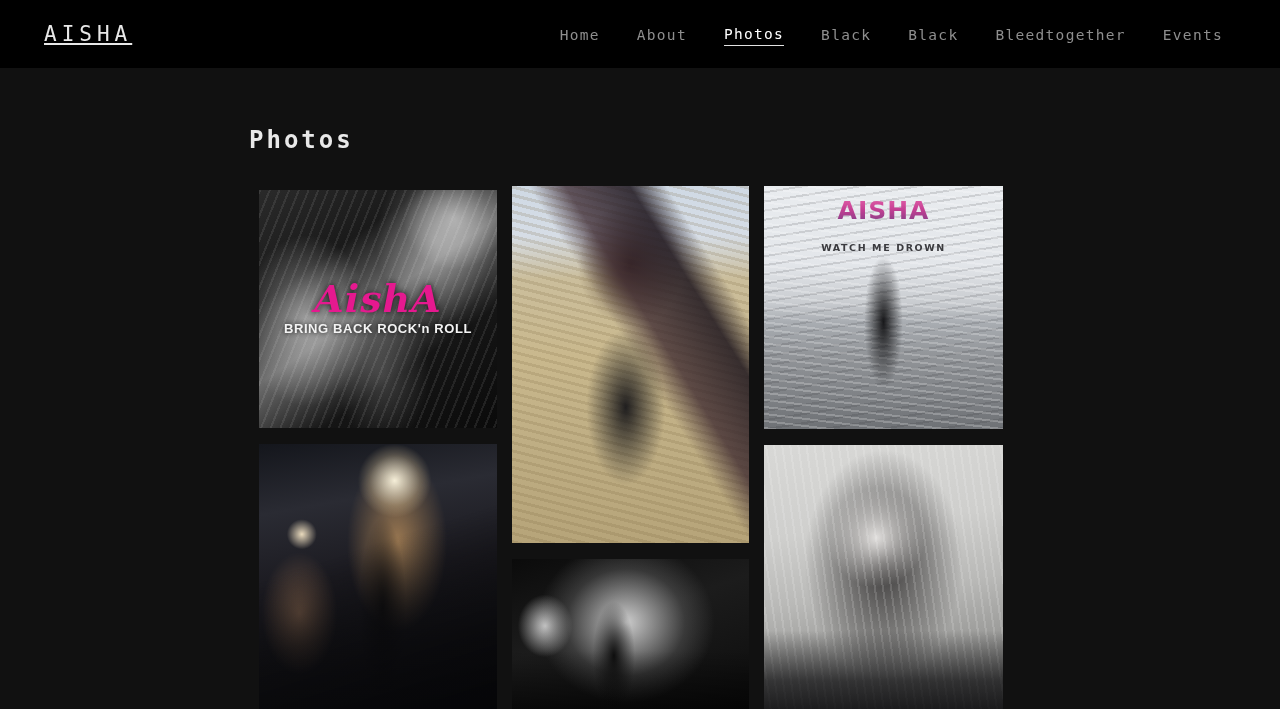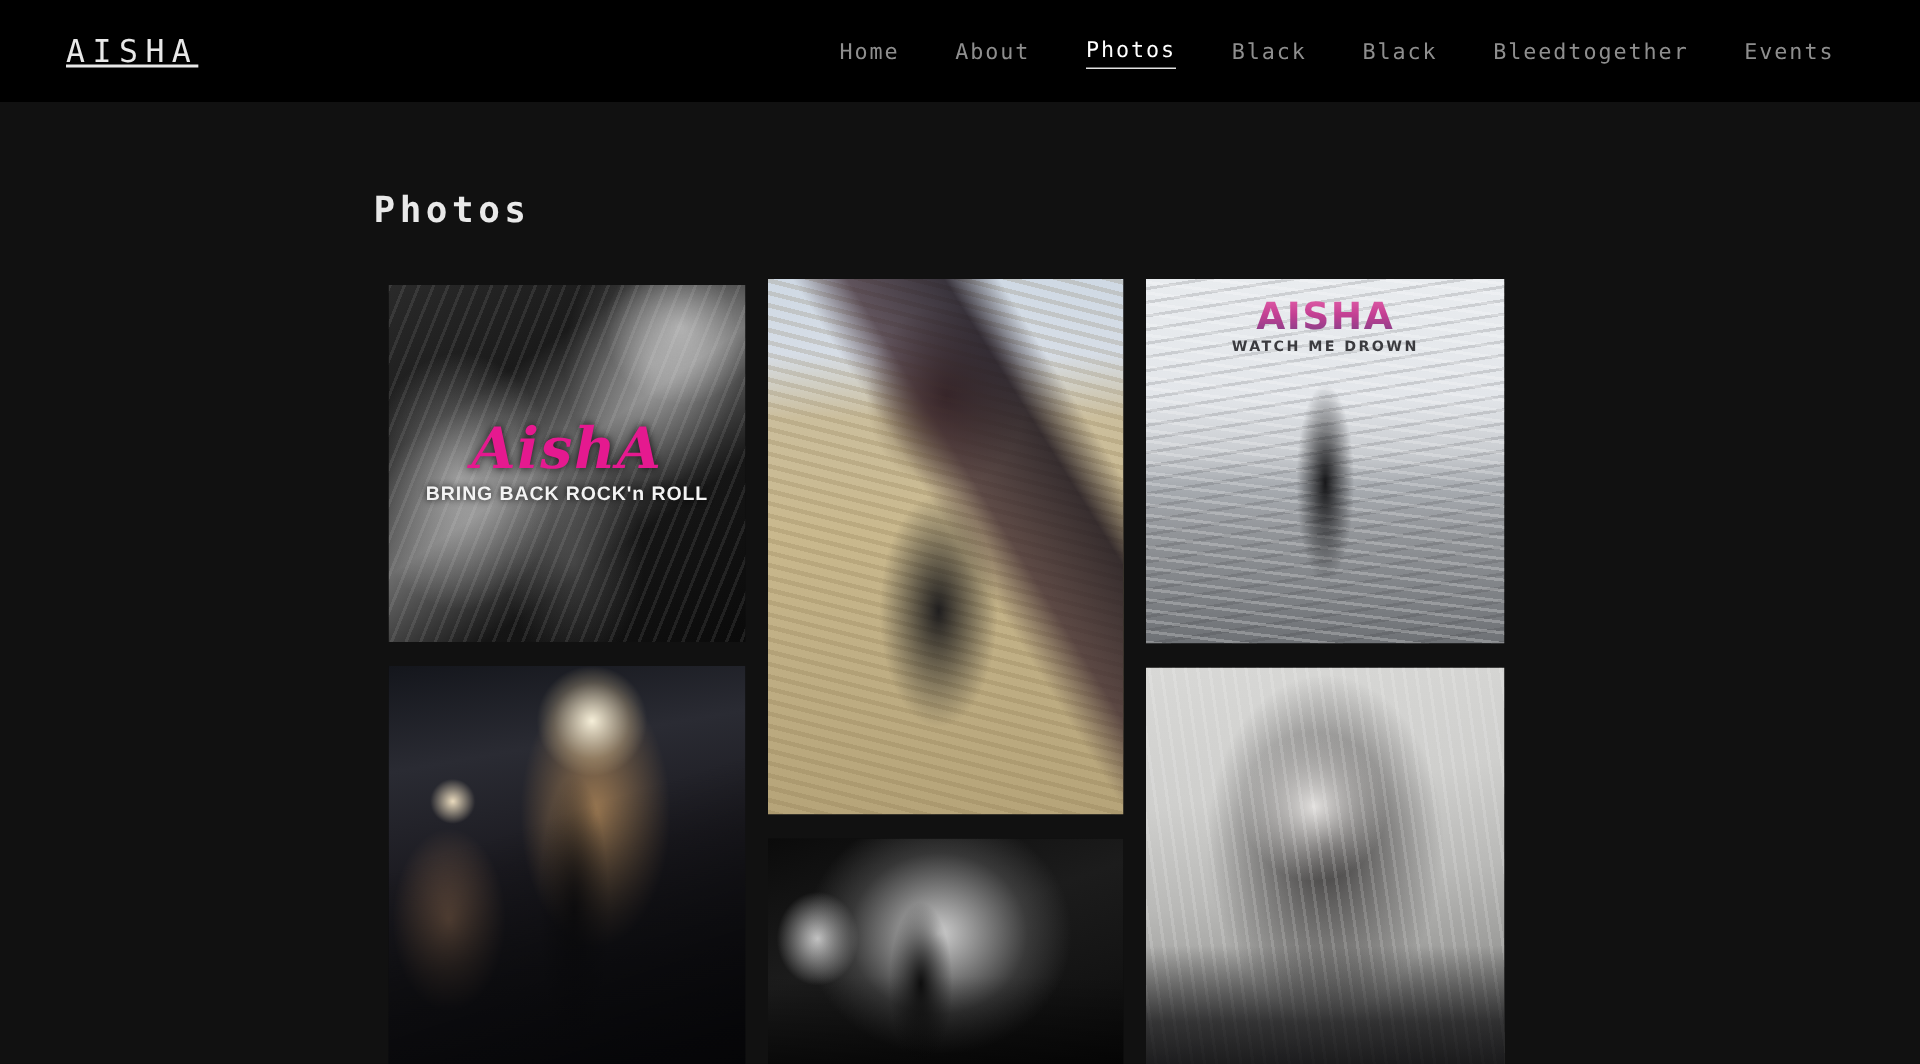--- a/index.html
+++ b/index.html
@@ -205,21 +205,21 @@
     background:linear-gradient(180deg,#e25fa8 0%,#c43f93 45%,#7c3f86 100%);
     -webkit-background-clip:text; background-clip:text;
     color:#b7479b;
     -webkit-text-fill-color:transparent;
   }
   .album-sub{
     font-family:"DejaVu Sans", sans-serif;
     font-size:9.5px; font-weight:700;
     color:#3b3b3f;
     letter-spacing:1.6px;
-    margin-top:2px;
+    margin-top:18px;
   }
 
   
   .img-portrait-bw{
     position:absolute; inset:0;
     background:
       radial-gradient(ellipse 30% 26% at 47% 33%, rgba(232,230,228,.95), transparent 68%),
       radial-gradient(ellipse 46% 56% at 50% 42%, rgba(42,40,40,.92), transparent 72%),
       linear-gradient(172deg,#d8d8d6 0%,#cfcfcd 30%,#b9b9b7 52%,#8f8f8d 78%,#6a6a68 100%);
   }

